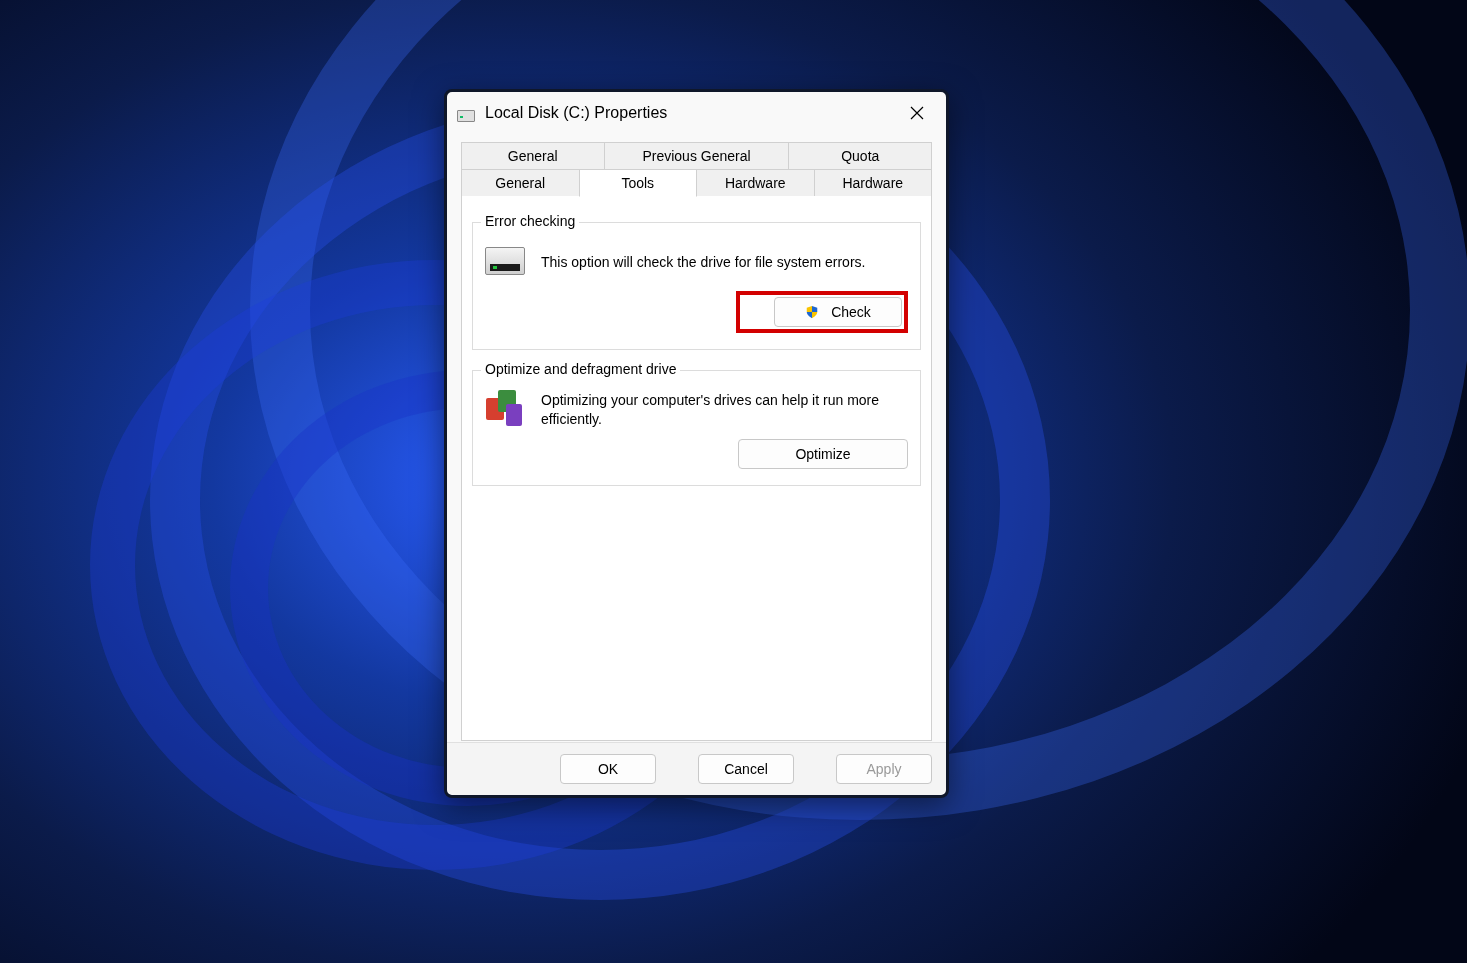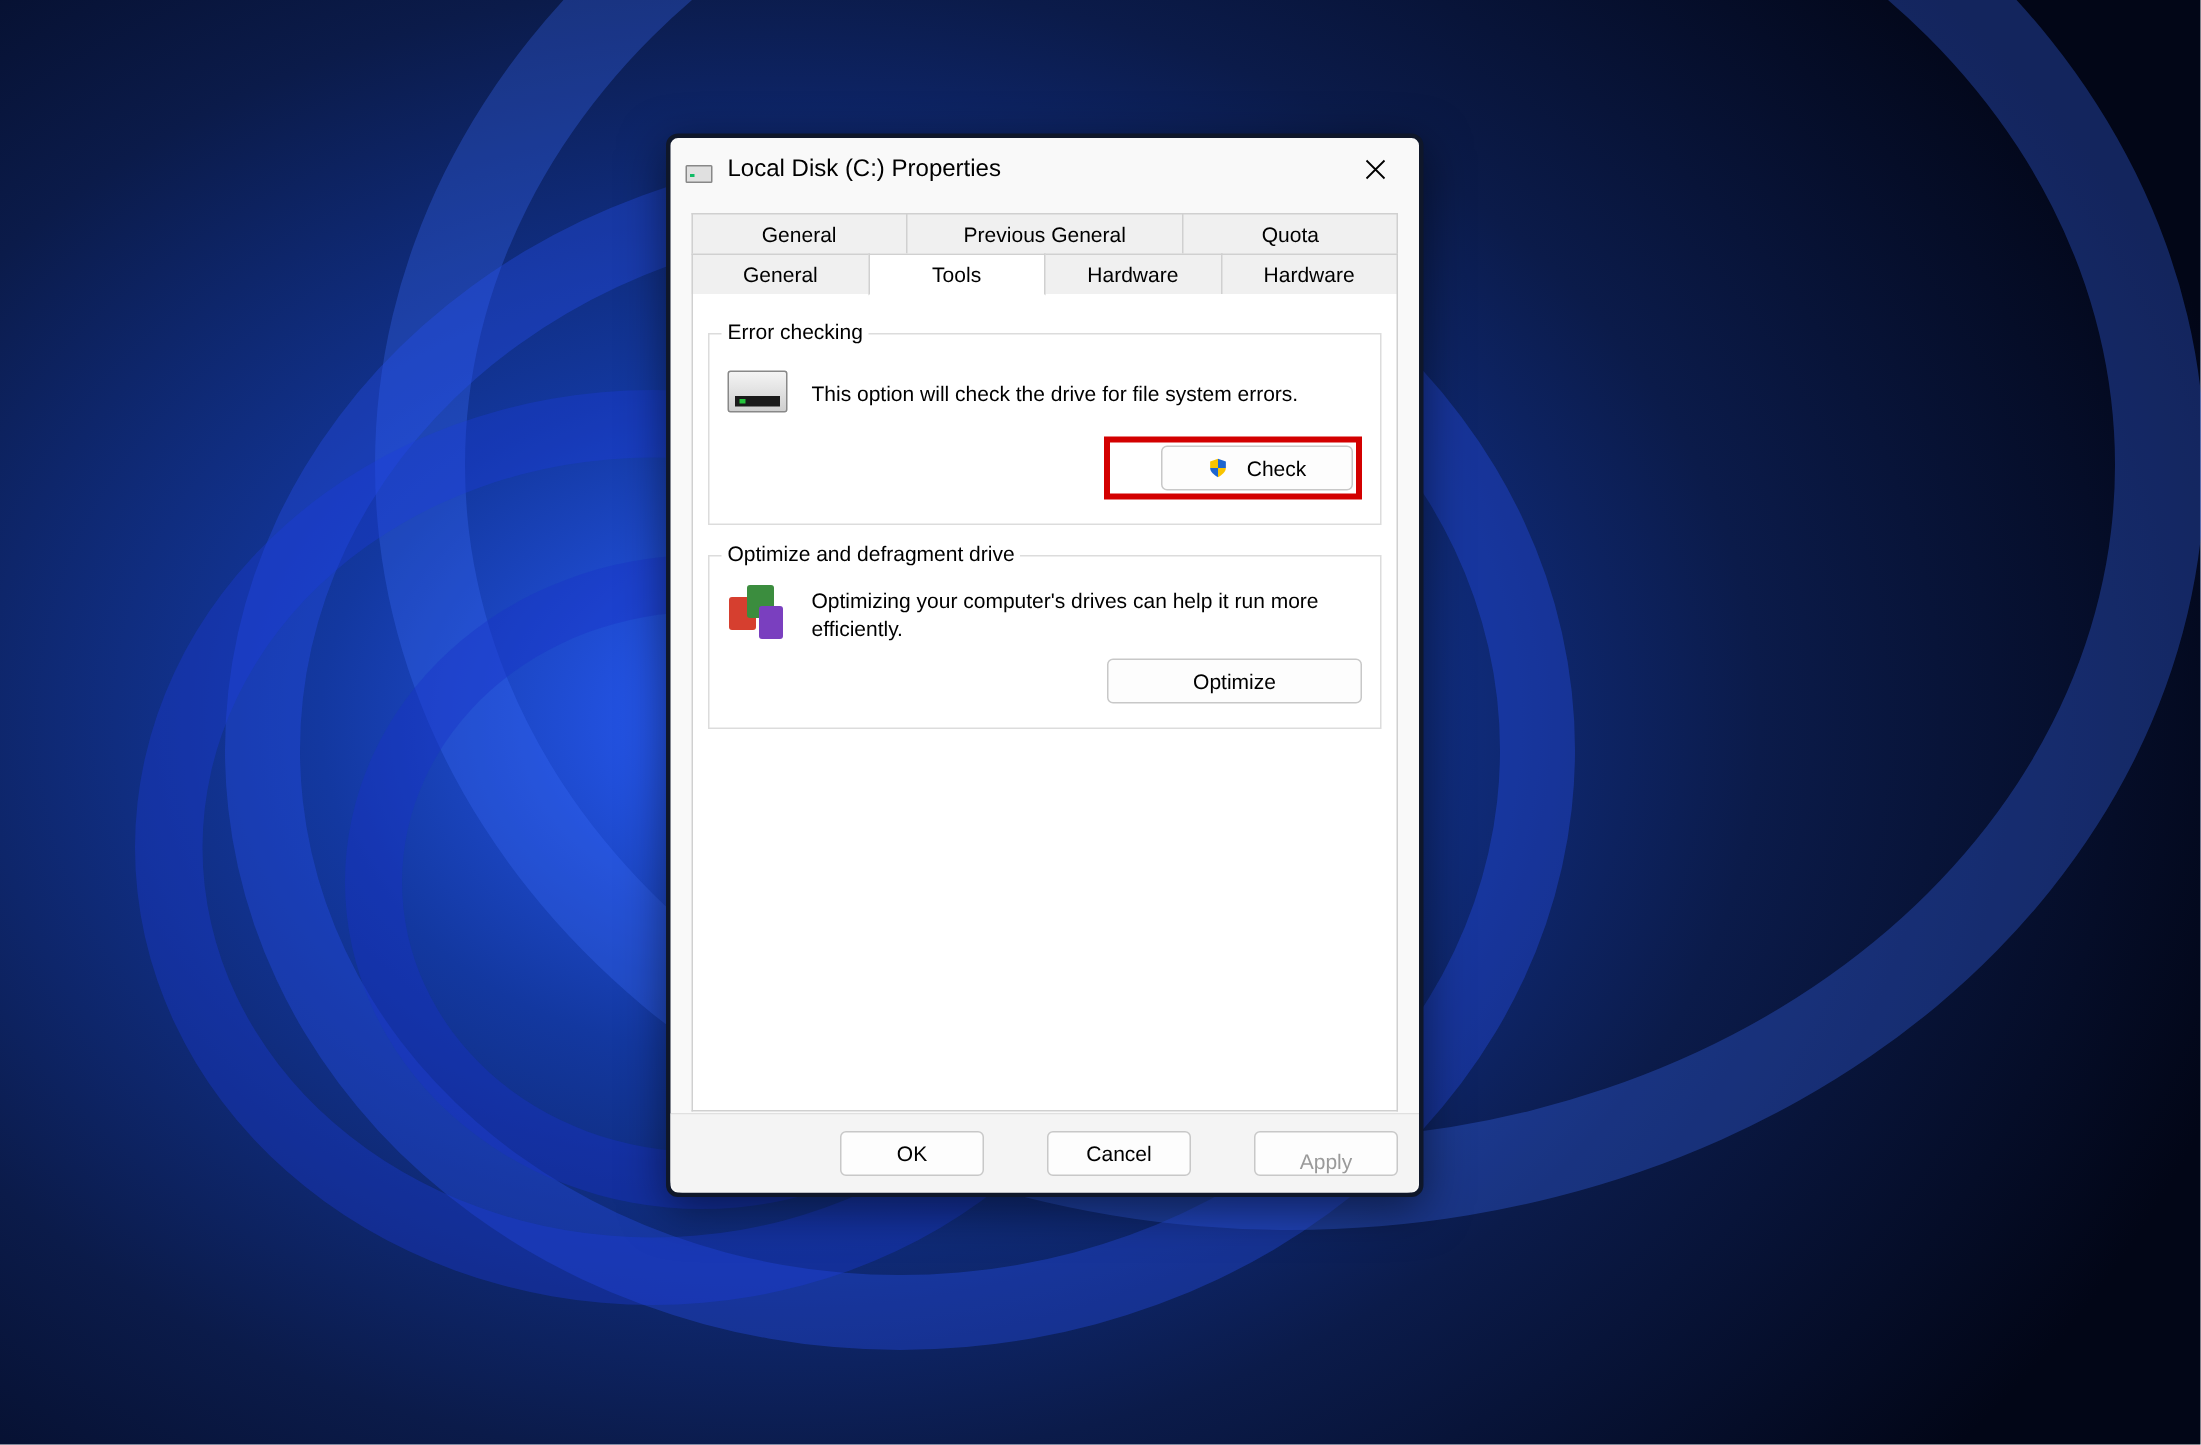--- a/index.html
+++ b/index.html
@@ -184,21 +184,21 @@
     display:flex;
     align-items:center;
     justify-content:flex-end;
     gap:10px;
     padding: 0 14px;
     border-top:1px solid #e0e0e0;
     background:#f4f4f4;
     border-radius: 0 0 8px 8px;
   }
   .dialog-footer .win-btn { min-width:96px; height:30px; }
-  .win-btn.disabled { color:#9a9a9a;align-items:flex-end; }
+  .win-btn.disabled { color:#9a9a9a; }
 </style>
 </head>
 <body>
 
 <div class="wallpaper">
   <div class="swirl sw1"></div>
   <div class="swirl sw2"></div>
   <div class="swirl sw3"></div>
   <div class="swirl sw4"></div>
 </div>

